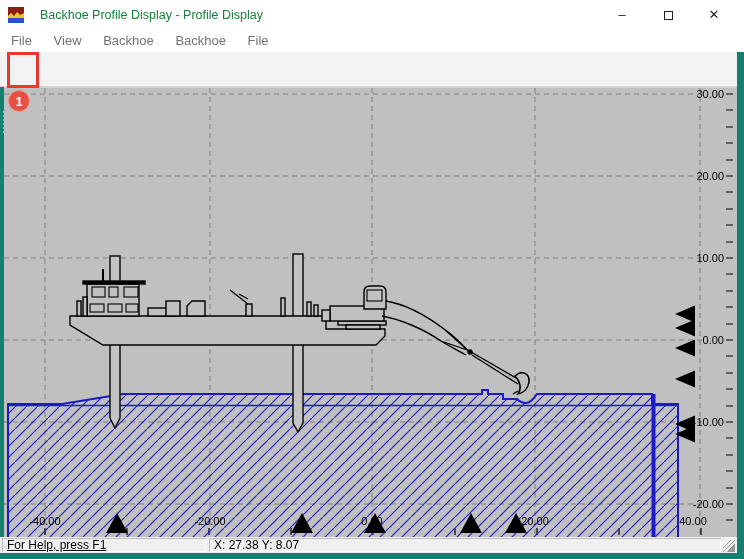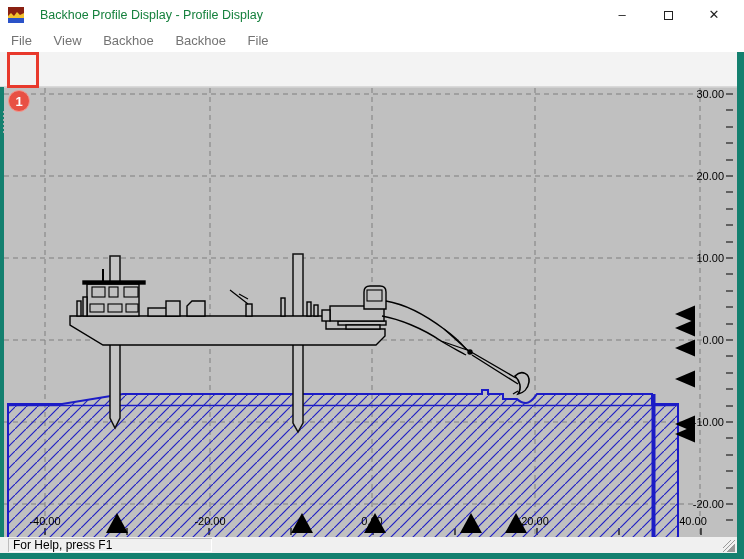--- a/index.html
+++ b/index.html
@@ -46,21 +46,21 @@
                  text-align:center; line-height:21px; }
 
   
   #plot { position:absolute; left:4px; top:87px; width:733px; height:450px; background:#c0c0c0; border-top:1px solid #cfcfcf; }
   #plot svg { display:block; }
 
   
   #statusbar { position:absolute; left:0; top:537px; width:737px; height:16px; background:#f0f0f0; font-size:12px; color:#000; }
   .spanel { position:absolute; top:1px; height:14px; line-height:14px; padding-left:5px;
             box-shadow: inset 1px 1px 0 #bdbdbd, inset -1px -1px 0 #ffffff; background:#f0f0f0; }
-  #spanel-help { left:8px; width:204px; }
+  #spanel-help { left:2px; width:204px;text-decoration:underline; }
   #spanel-xy { left:209px; width:512px; }
   #resize-grip { position:absolute; right:2px; top:3px; width:12px; height:12px;
     background-image:linear-gradient(135deg,transparent 0 5px,#9a9a9a 5px 6px,transparent 6px 8px,#9a9a9a 8px 9px,transparent 9px 11px,#9a9a9a 11px 12px); }
 </style>
 </head>
 <body>
 
 <div class="teal" id="teal-right"></div>
 <div class="teal" id="teal-left"></div>
 <div class="teal" id="teal-bottom"></div>
@@ -328,14 +328,15 @@
     <polygon points="512,425 523,445 501,445"></polygon>
   </g>
 </svg>
 </div>
 
 <div id="annot-box"></div>
 <div id="annot-badge">1</div>
 
 <div id="statusbar">
   <div class="spanel" id="spanel-help">For Help, press F1</div>
+  <div class="spanel" id="spanel-xy">X: 27.38 Y: 8.07</div>
   <div id="resize-grip"></div>
 </div>
 
 </body></html>

